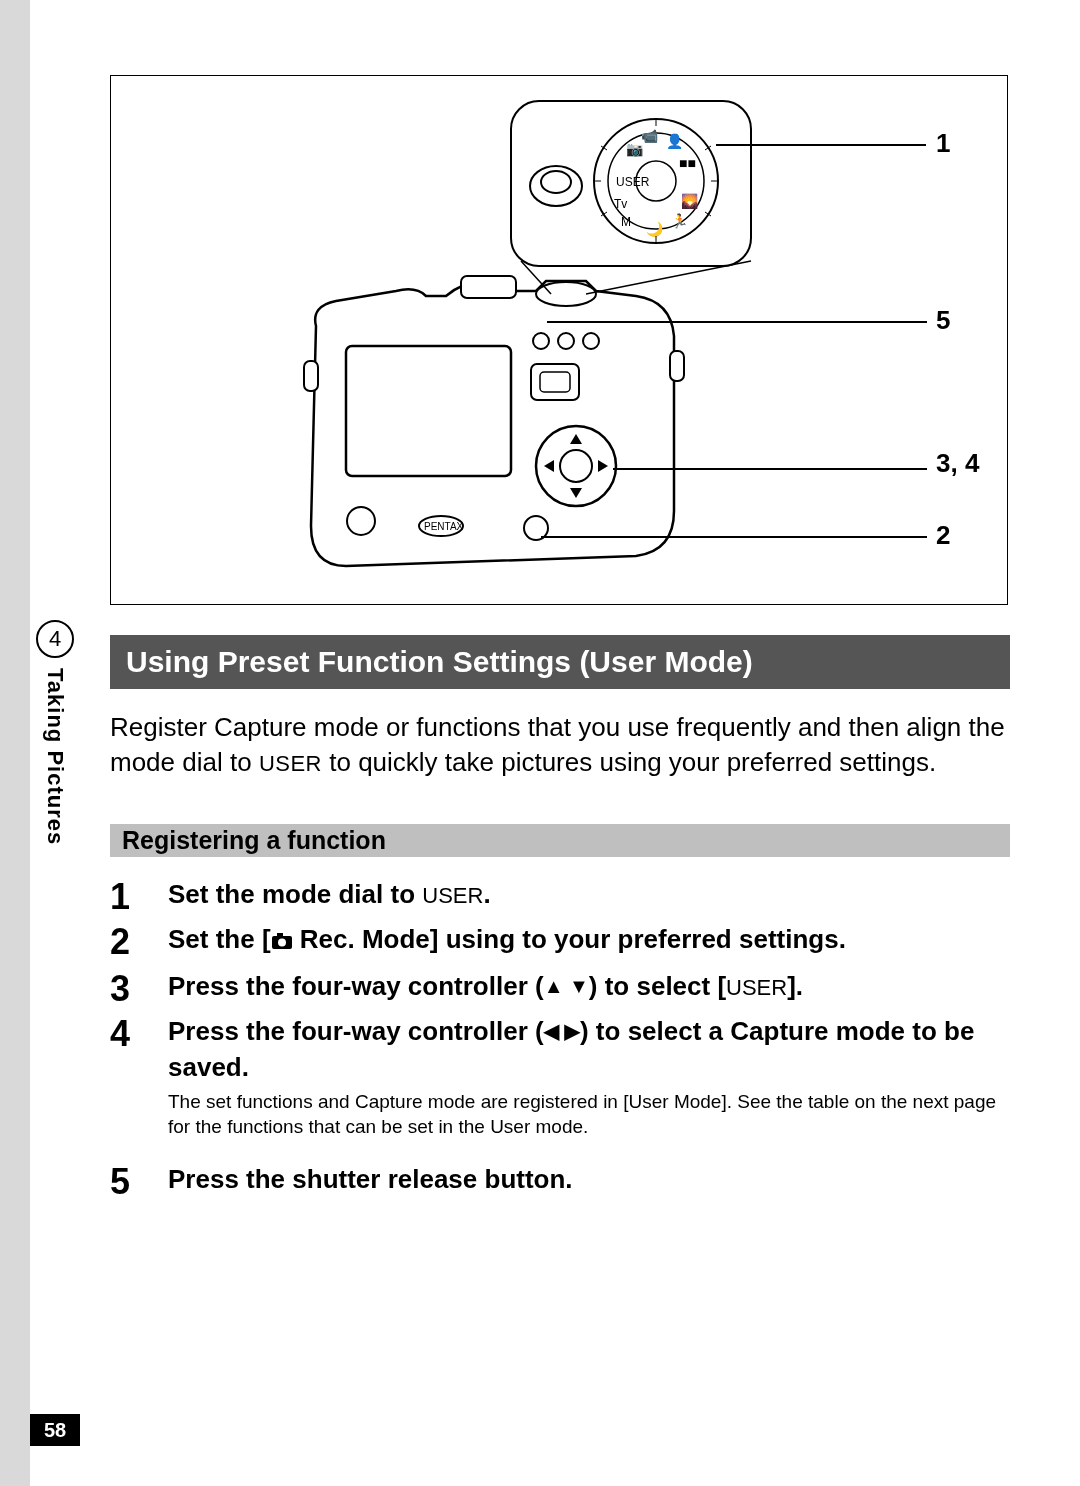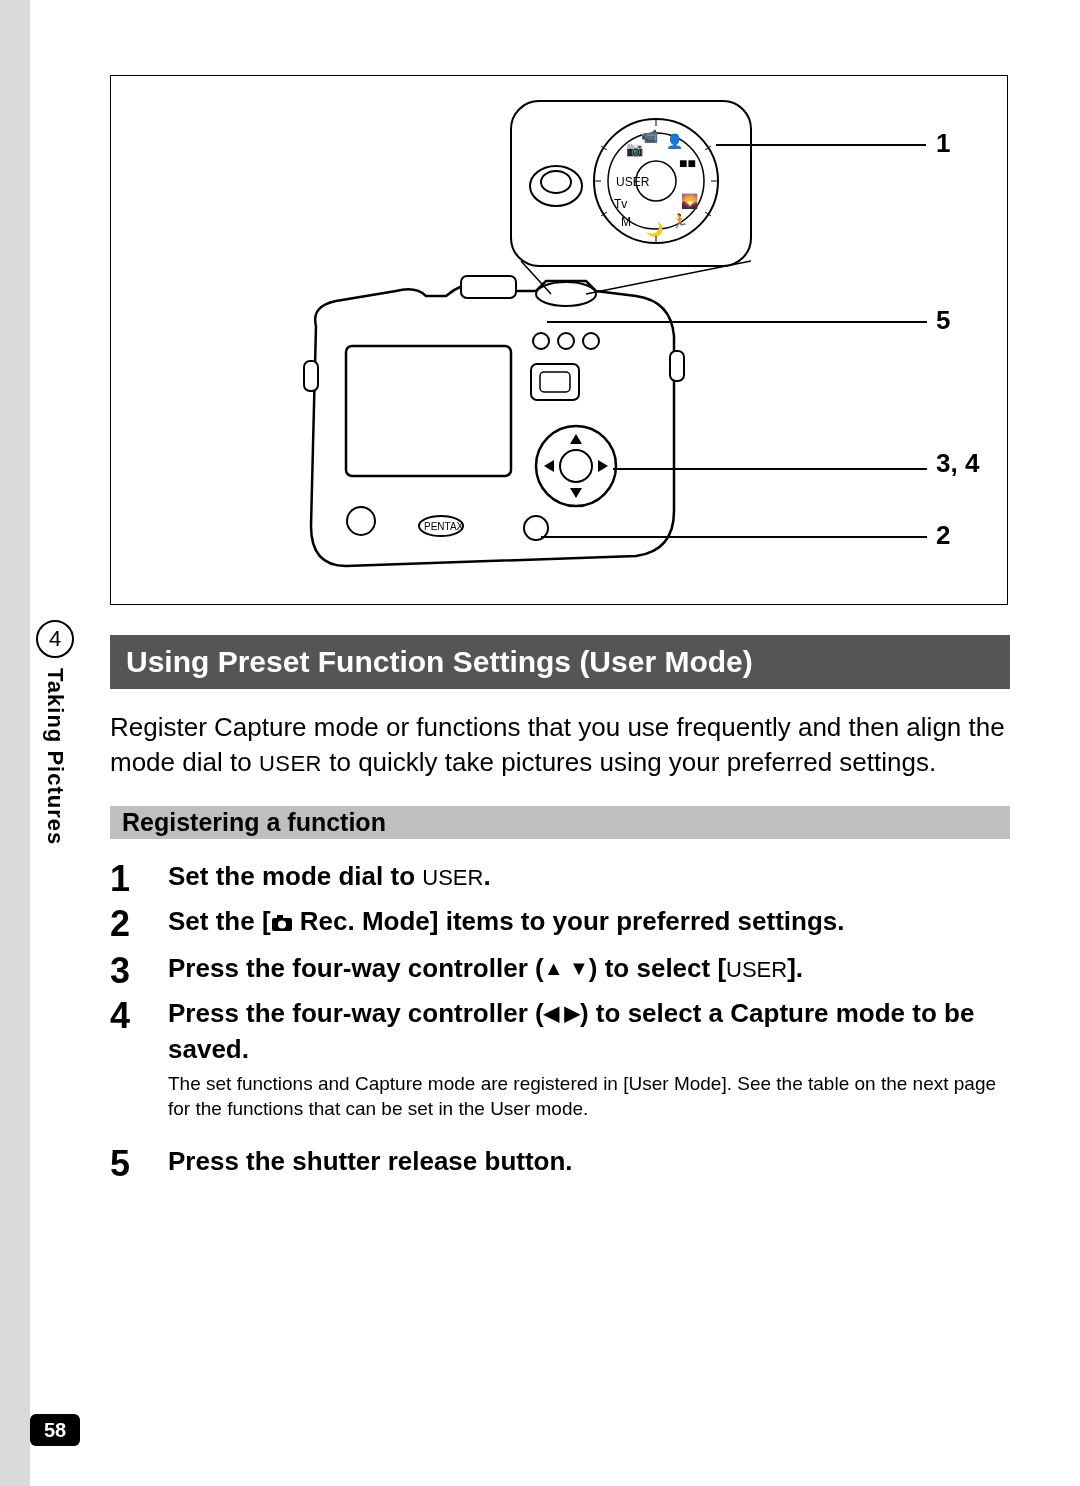--- a/index.html
+++ b/index.html
@@ -26,21 +26,20 @@
     bottom: 40px;
     width: 50px;
     height: 32px;
     background: #000;
     color: #fff;
     font-size: 20px;
     font-weight: bold;
     display: flex;
     align-items: center;
     justify-content: center;
-    border-radius: 6px;
   }
   .sidebar-group {
     position: absolute;
     left: 30px;
     top: 620px;
     width: 50px;
     display: flex;
     flex-direction: column;
     align-items: center;
   }
@@ -94,21 +93,21 @@
     background: #555;
     color: #fff;
     font-size: 30px;
     font-weight: bold;
     padding: 10px 16px;
     margin-bottom: 21px;
   }
   .intro-paragraph {
     font-size: 26px;
     line-height: 1.35;
-    margin-bottom: 26px;
+    margin-bottom: 44px;
   }
   .inline-user {
     font-family: Arial, sans-serif;
     font-weight: normal;
     font-size: 22px;
     letter-spacing: 0.5px;
   }
   .subheading-bar {
     background: #bfbfbf;
     color: #000;
@@ -278,21 +277,21 @@
       </div>
     </div>
 
     <div class="step-row">
       <div class="step-num">2</div>
       <div class="step-body">
         <span>Set the [</span><span class="icon-camera"><svg width="22" height="18" viewBox="0 0 22 18">
               <rect x="1" y="4" width="20" height="13" rx="2" fill="#000"></rect>
               <rect x="6" y="1" width="6" height="4" fill="#000"></rect>
               <circle cx="11" cy="10.5" r="4" fill="#fff"></circle>
-            </svg></span><span> Rec. Mode] items to your preferred settings.</span>
+            </svg></span><span> Rec. Mode] using to your preferred settings.</span>
       </div>
     </div>
 
     <div class="step-row">
       <div class="step-num">3</div>
       <div class="step-body">
         <span>Press the four-way controller (</span><span class="icon-tri">▲ ▼</span><span>) to select [</span><span class="user-label">USER</span><span>].</span>
       </div>
     </div>
 

